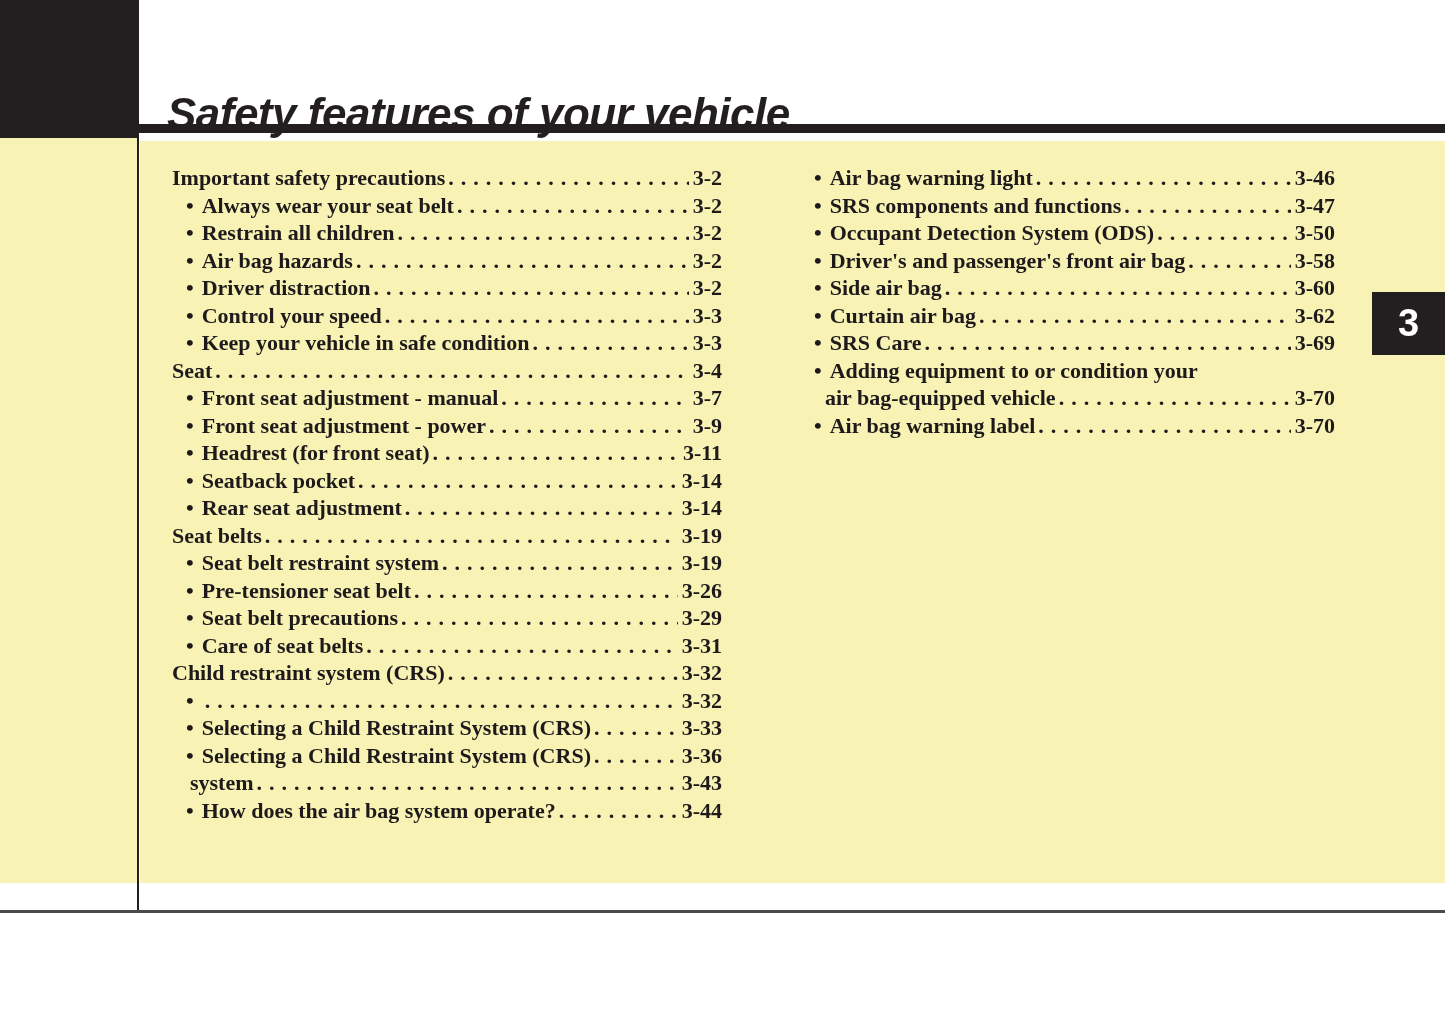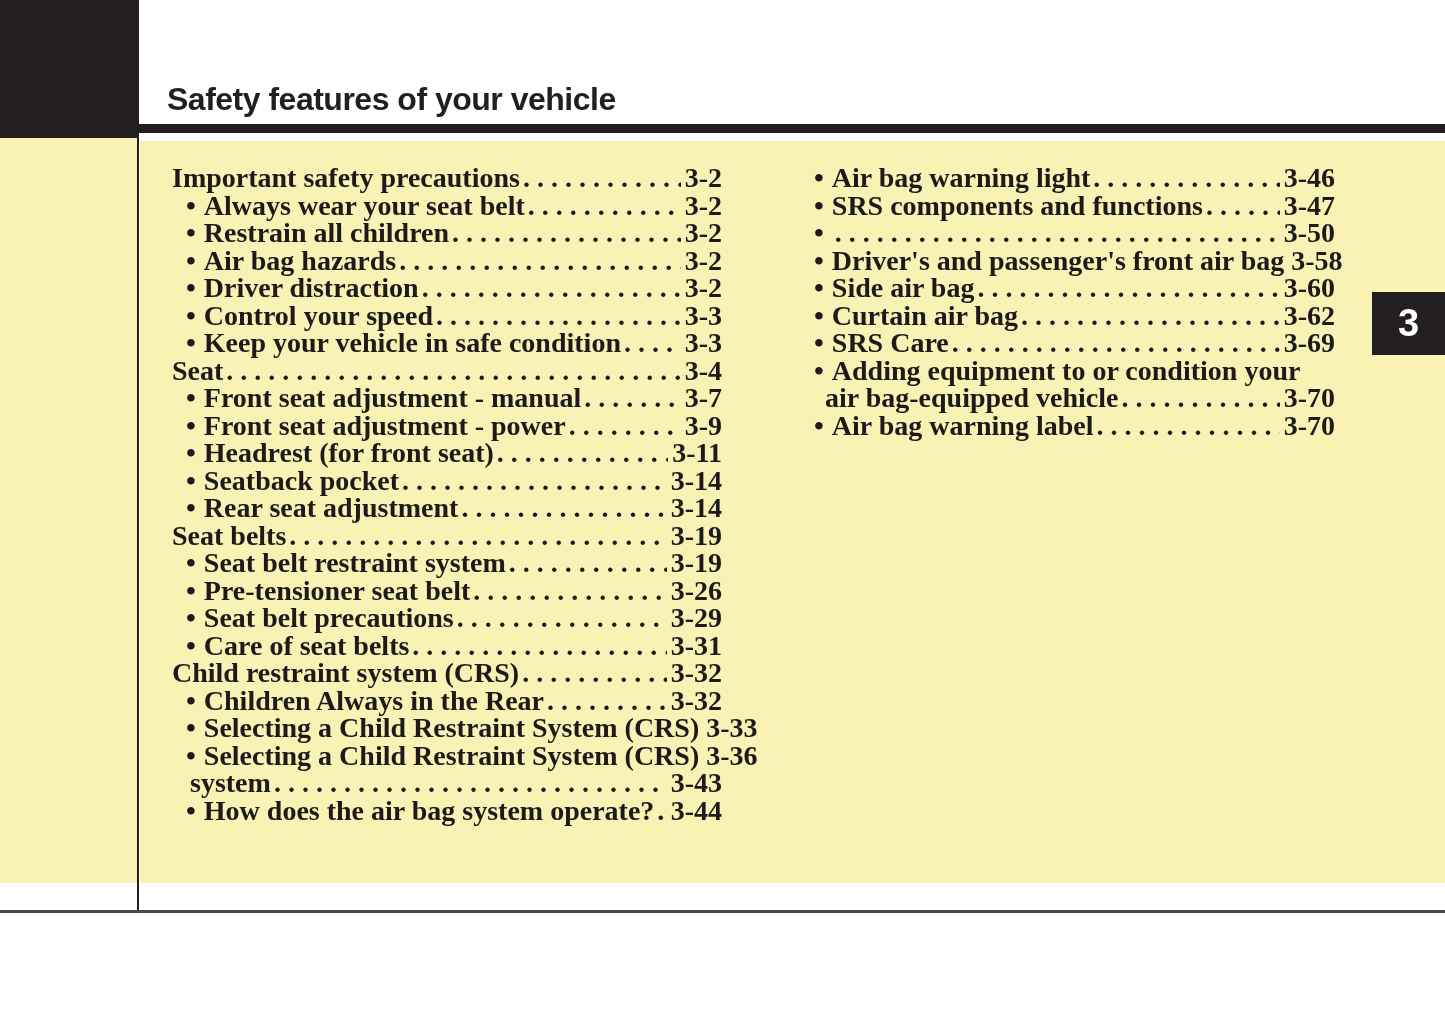--- a/index.html
+++ b/index.html
@@ -14,22 +14,22 @@
     background:#ffffff;overflow:hidden;
     font-family:"Liberation Serif", serif;
   }
   .corner-block{
     position:absolute;left:0;top:0;width:138px;height:138px;
     background:var(--ink-black);
   }
   .page-title{
     position:absolute;left:167px;top:60px;
     font-family:"Liberation Sans", sans-serif;
-    font-weight:700;font-size:32px;letter-spacing:-0.5px;
-    color:var(--ink-black);white-space:nowrap;
+    font-weight:700;font-size:44px;letter-spacing:-0.5px;
+    color:var(--ink-black);white-space:nowrap;font-style:italic;
   }
   .title-rule{
     position:absolute;left:137px;top:124px;right:0;height:9px;
     background:var(--ink-black);
   }
   .margin-strip{
     position:absolute;left:0;top:138px;width:137px;height:745px;
     background:var(--panel-yellow);
   }
   .content-panel{
@@ -46,21 +46,21 @@
   }
   .chapter-tab{
     position:absolute;left:1372px;top:292px;width:73px;height:63px;
     background:var(--ink-black);
     display:flex;align-items:center;justify-content:center;
     color:#ffffff;font-family:"Liberation Sans", sans-serif;
     font-weight:700;font-size:38px;
   }
   .toc-col{
     position:absolute;top:164px;width:550px;
-    font-weight:700;font-size:28px;line-height:27.5px;
+    font-weight:700;font-size:22px;line-height:27.5px;
     color:var(--text-ink);
   }
   #left-col{left:172px;}
   #right-col{left:800px;width:535px;}
   .toc-row{display:flex;align-items:baseline;}
   .toc-row.item{padding-left:14px;}
   .toc-row.section-cont{padding-left:18px;align-items:center;}
   .toc-row.item-cont{padding-left:25px;align-items:flex-end;}
   .bullet{margin-right:8px;flex:none;}
   .label{white-space:nowrap;flex:none;}
@@ -193,21 +193,20 @@
         <span class="dots">......................................................................................................................................................</span>
         <span class="pageno">3-31</span>
       </div>
       <div class="toc-row section">
         <span class="label">Child restraint system (CRS)</span>
         <span class="dots">......................................................................................................................................................</span>
         <span class="pageno">3-32</span>
       </div>
       <div class="toc-row item">
         <span class="bullet">•</span>
-        <span class="label">Children Always in the Rear</span>
         <span class="dots">......................................................................................................................................................</span>
         <span class="pageno">3-32</span>
       </div>
       <div class="toc-row item">
         <span class="bullet">•</span>
         <span class="label">Selecting a Child Restraint System (CRS)</span>
         <span class="dots">......................................................................................................................................................</span>
         <span class="pageno">3-33</span>
       </div>
       <div class="toc-row item">
@@ -237,20 +236,21 @@
         <span class="pageno">3-46</span>
       </div>
       <div class="toc-row item">
         <span class="bullet">•</span>
         <span class="label">SRS components and functions</span>
         <span class="dots">......................................................................................................................................................</span>
         <span class="pageno">3-47</span>
       </div>
       <div class="toc-row item">
         <span class="bullet">•</span>
+        <span class="label">Occupant Detection System (ODS)</span>
         <span class="dots">......................................................................................................................................................</span>
         <span class="pageno">3-50</span>
       </div>
       <div class="toc-row item">
         <span class="bullet">•</span>
         <span class="label">Driver's and passenger's front air bag</span>
         <span class="dots">......................................................................................................................................................</span>
         <span class="pageno">3-58</span>
       </div>
       <div class="toc-row item">

